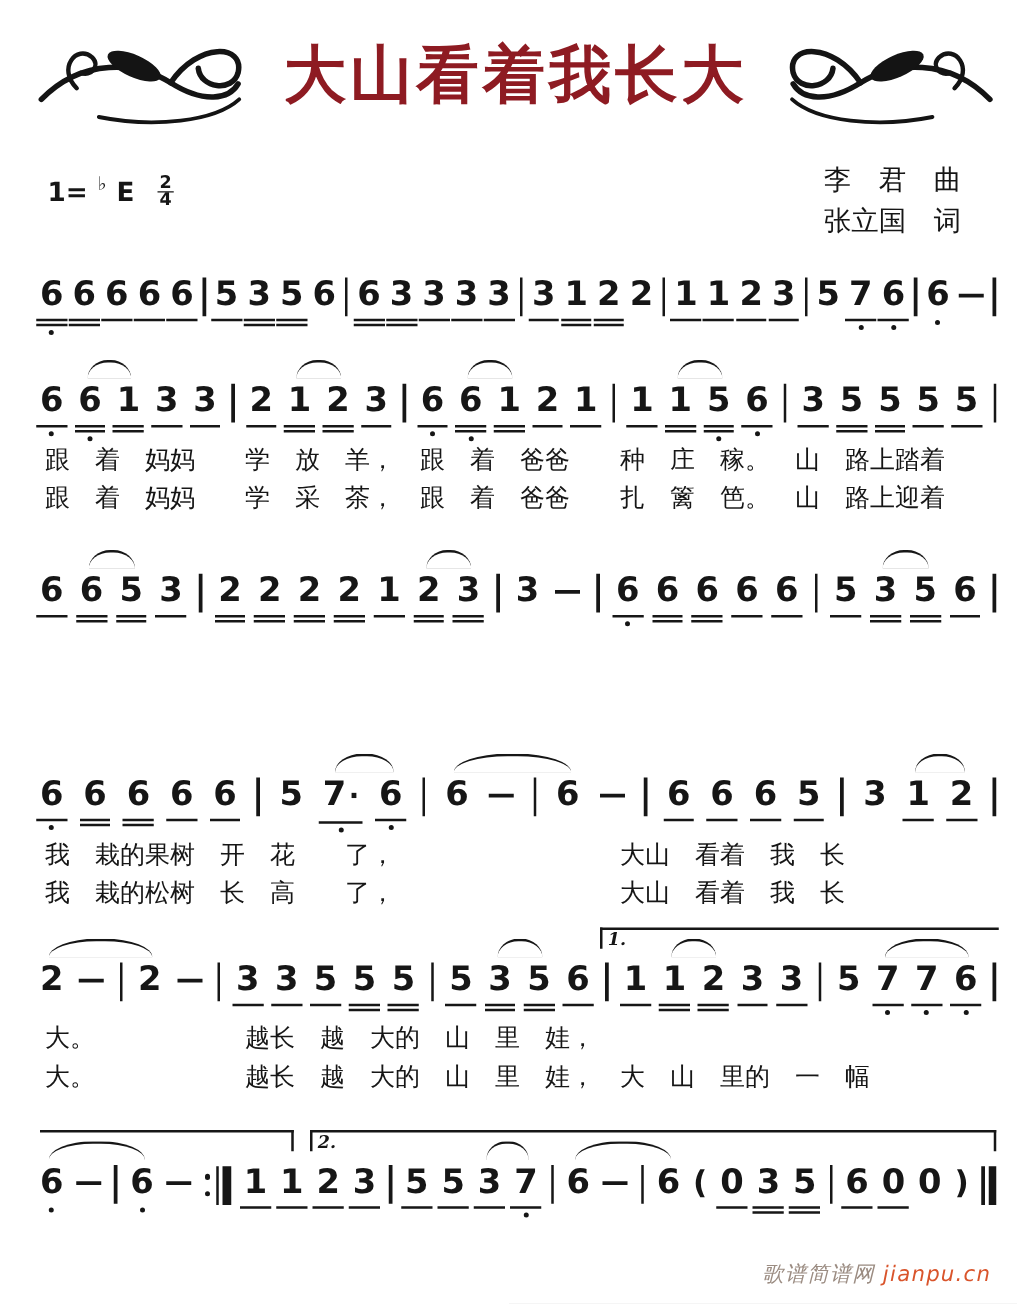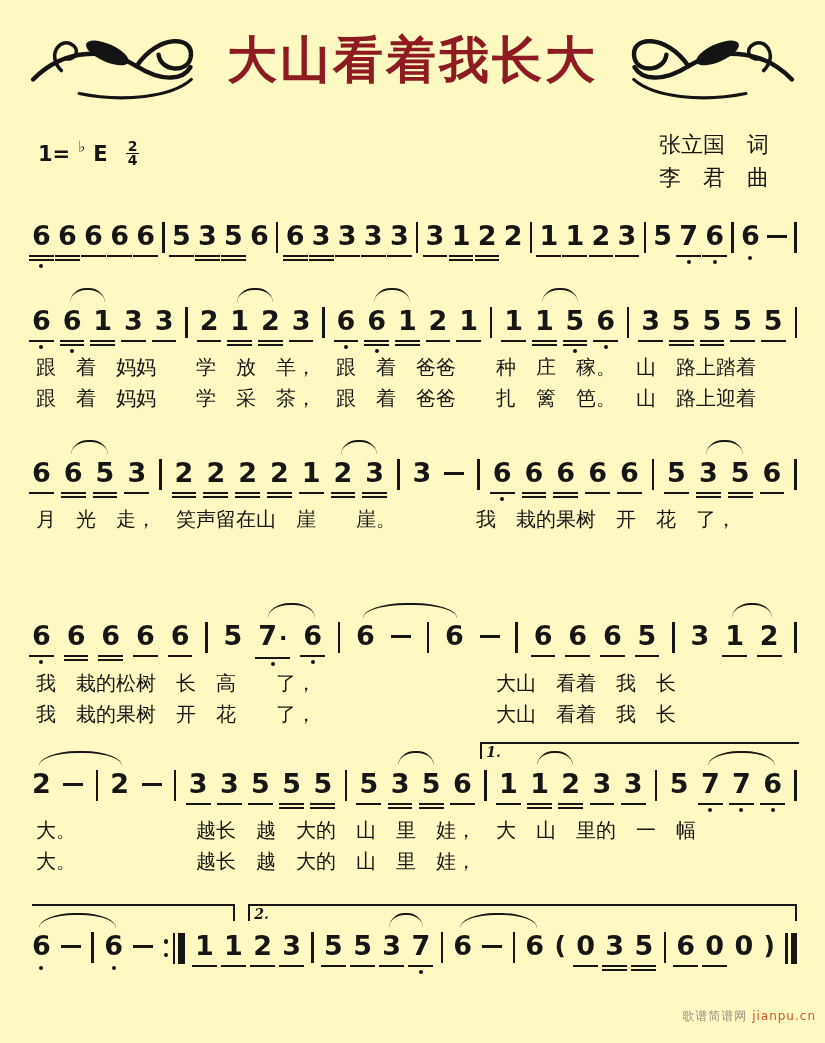--- a/index.html
+++ b/index.html
@@ -1,16 +1,16 @@
 <!DOCTYPE html>
 <html><head>
 <meta charset="utf-8">
 <style>
   html,body{margin:0;padding:0;background:#e8e8e8;}
-  .sheet{position:relative;width:825px;height:1043px;margin:0 auto;background:#fef9c3;
+  .sheet{position:relative;width:825px;height:1043px;margin:0 auto;background:#ffffff;
          font-family:"DejaVu Sans","Liberation Sans",sans-serif;color:#161616;overflow:hidden;}
   
   .header{position:absolute;top:14px;left:26px;right:26px;display:flex;align-items:center;justify-content:space-between;}
   .title{font-size:50px;font-weight:800;letter-spacing:3px;margin:0;line-height:1.1;}
   .flourish{flex:0 0 auto;}
   
   .keysig{position:absolute;left:38px;top:140px;font-weight:700;font-size:21px;display:flex;align-items:center;gap:8px;}
   .keysig .flat{font-size:15px;vertical-align:super;position:relative;top:-7px;}
   .timesig{display:inline-flex;flex-direction:column;align-items:center;font-size:14px;font-weight:700;line-height:13px;margin-left:10px;}
   .timesig .tnum{border-bottom:1.6px solid #161616;padding:0 2px;}
@@ -33,21 +33,21 @@
   .thin{width:2.2px;height:31px;background:#161616;}
   .thick{width:6.5px;height:31px;background:#161616;}
   .arc{position:absolute;top:3px;height:13px;border-top:2.6px solid #161616;
        border-radius:50% 50% 0 0 / 110% 110% 0 0;}
   .brk{position:absolute;top:-6px;height:15px;border-top:2.2px solid #161616;}
   .brk.hl{border-left:2.2px solid #161616;}
   .brk.hr{border-right:2.2px solid #161616;}
   .brk .brklabel{position:absolute;left:4px;top:0;font:italic 700 14px "DejaVu Serif","Liberation Serif",serif;}
   .lyric{white-space:pre;font-size:20px;line-height:31px;padding-left:8px;font-weight:500;}
   
-  .watermark{position:absolute;right:9px;top:1008px;font-size:12px;letter-spacing:1px;}
+  .watermark{position:absolute;right:32px;top:1008px;font-size:17px;letter-spacing:1px;font-style:italic;}
 </style>
 </head>
 <body>
 
 <div class="sheet">
 
   <div class="header">
     <svg class="flourish" width="168" height="92" viewBox="0 0 190 100">
       <g fill="none" stroke="#141414" stroke-linecap="round">
         <path d="M8,72 C45,34 95,38 125,57 C155,76 178,72 186,58" stroke-width="5"></path>
@@ -73,22 +73,22 @@
     <span>1=</span>
       <span class="flat">♭</span>
       <span>E</span>
     <span class="timesig">
       <span class="tnum">2</span>
       <span>4</span>
     </span>
   </div>
 
   <div class="credits">
+    <div>李　君　曲</div>
     <div>张立国　词</div>
-    <div>李　君　曲</div>
   </div>
 
   <div class="system" style="top: 200px;">
       <div class="notes">
         <span class="tk"><span class="num">6</span><span class="u l1"></span><span class="u l2"></span><span class="lo" style="bottom: -16px;"></span></span>
         <span class="tk"><span class="num">6</span><span class="u l1"></span><span class="u l2"></span></span>
         <span class="tk"><span class="num">6</span><span class="u l1"></span></span>
         <span class="tk"><span class="num">6</span><span class="u l1"></span></span>
         <span class="tk"><span class="num">6</span><span class="u l1"></span></span>
         <span class="bar"></span>
@@ -186,21 +186,20 @@
         <span class="bar"></span>
         <span class="tk"><span class="num">5</span><span class="u l1"></span></span>
         <span class="tk"><span class="num">3</span><span class="u l1"></span><span class="u l2"></span></span>
         <span class="tk"><span class="num">5</span><span class="u l1"></span><span class="u l2"></span></span>
         <span class="tk"><span class="num">6</span><span class="u l1"></span></span>
         <span class="bar"></span>
         <span class="arc" style="left: 42.65px; width: 37.7px;"></span>
         <span class="arc" style="left: 312.65px; width: 36.7px;"></span>
         <span class="arc" style="left: 677.65px; width: 37.7px;"></span>
       </div>
-      <div class="lyric">月　光　走，　笑声留在山　崖　　崖。　　　　我　栽的果树　开　花　了，</div>
     </div>
   <div class="system" style="top: 600px;">
       <div class="notes">
         <span class="tk"><span class="num">6</span><span class="u l1"></span><span class="lo" style="bottom: -12px;"></span></span>
         <span class="tk"><span class="num">6</span><span class="u l1"></span><span class="u l2"></span></span>
         <span class="tk"><span class="num">6</span><span class="u l1"></span><span class="u l2"></span></span>
         <span class="tk"><span class="num">6</span><span class="u l1"></span></span>
         <span class="tk"><span class="num">6</span><span class="u l1"></span></span>
         <span class="bar"></span>
         <span class="tk"><span class="num">5</span></span>
@@ -219,22 +218,22 @@
         <span class="tk"><span class="num">5</span><span class="u l1"></span></span>
         <span class="bar"></span>
         <span class="tk"><span class="num">3</span></span>
         <span class="tk"><span class="num">1</span><span class="u l1"></span></span>
         <span class="tk"><span class="num">2</span><span class="u l1"></span></span>
         <span class="bar"></span>
         <span class="arc" style="left: 240.15px; width: 47.2px;"></span>
         <span class="arc" style="left: 334.65px; width: 94.7px;"></span>
         <span class="arc" style="left: 703.65px; width: 40.7px;"></span>
       </div>
+      <div class="lyric">我　栽的果树　开　花　　了，　　　　　　　　　大山　看着　我　长</div>
       <div class="lyric">我　栽的松树　长　高　　了，　　　　　　　　　大山　看着　我　长</div>
-      <div class="lyric">我　栽的果树　开　花　　了，　　　　　　　　　大山　看着　我　长</div>
     </div>
   <div class="system" style="top: 748px;">
       <div class="notes">
         <span class="tk"><span class="num">2</span></span>
         <span class="dash"></span>
         <span class="bar"></span>
         <span class="tk"><span class="num">2</span></span>
         <span class="dash"></span>
         <span class="bar"></span>
         <span class="tk"><span class="num">3</span><span class="u l1"></span></span>
@@ -260,22 +259,22 @@
         <span class="tk"><span class="num">6</span><span class="u l1"></span><span class="lo" style="bottom: -12px;"></span></span>
         <span class="bar"></span>
         <span class="arc" style="left: 10.65px; width: 83.7px;"></span>
         <span class="arc" style="left: 369.65px; width: 36.7px;"></span>
         <span class="arc" style="left: 508.65px; width: 36.7px;"></span>
         <span class="arc" style="left: 679.65px; width: 67.7px;"></span>
       </div>
       <span class="brk hl" style="left: 58.5%; width: 41%;">
         <span class="brklabel">1.</span>
       </span>
+      <div class="lyric">大。　　　　　　越长　越　大的　山　里　娃，</div>
       <div class="lyric">大。　　　　　　越长　越　大的　山　里　娃，　大　山　里的　一　幅</div>
-      <div class="lyric">大。　　　　　　越长　越　大的　山　里　娃，</div>
     </div>
   <div class="system" style="top: 910px;">
       <div class="notes">
         <span class="tk"><span class="num">6</span><span class="lo" style="bottom: -8px;"></span></span>
         <span class="dash"></span>
         <span class="bar"></span>
         <span class="tk"><span class="num">6</span><span class="lo" style="bottom: -8px;"></span></span>
         <span class="dash"></span>
         <span class="rep">
           <span class="repdots">

